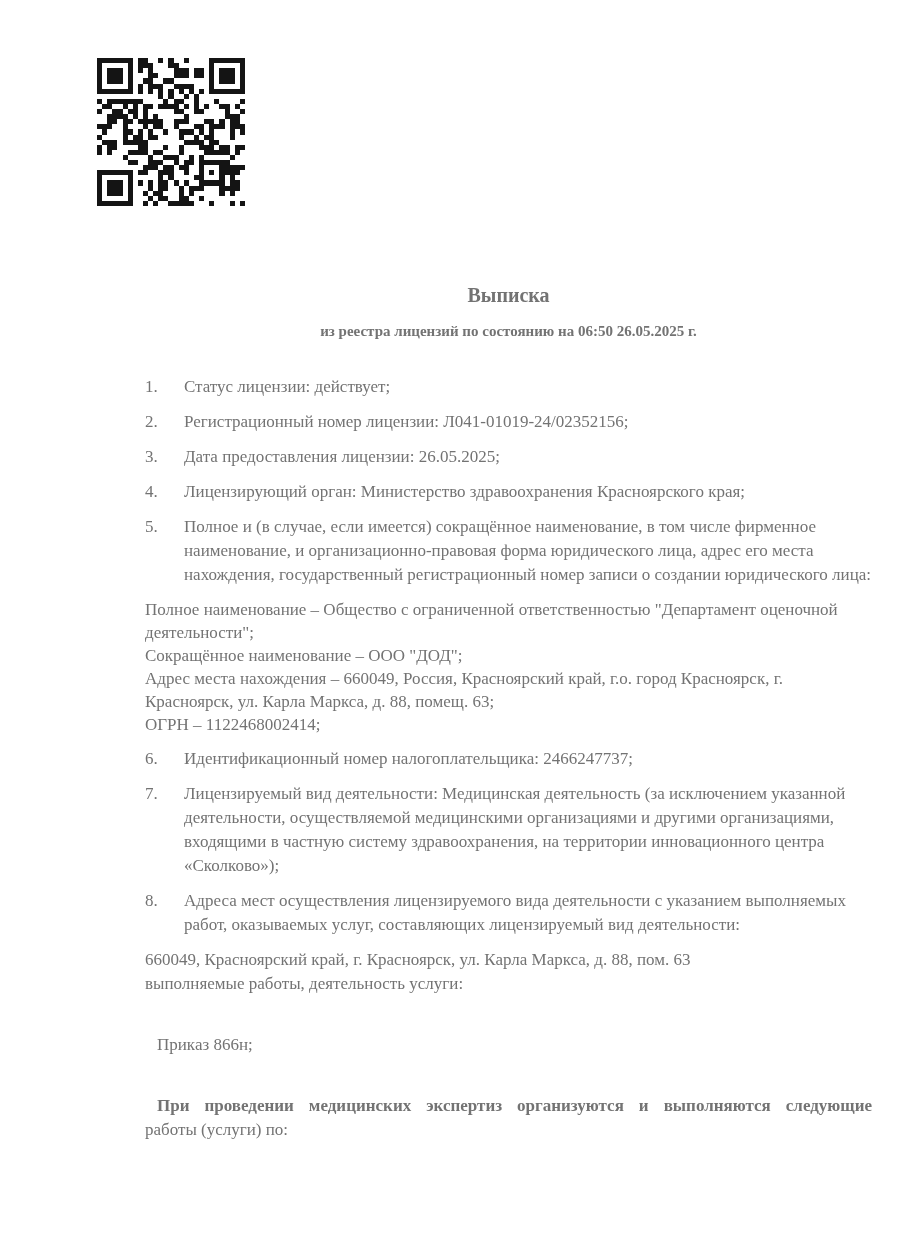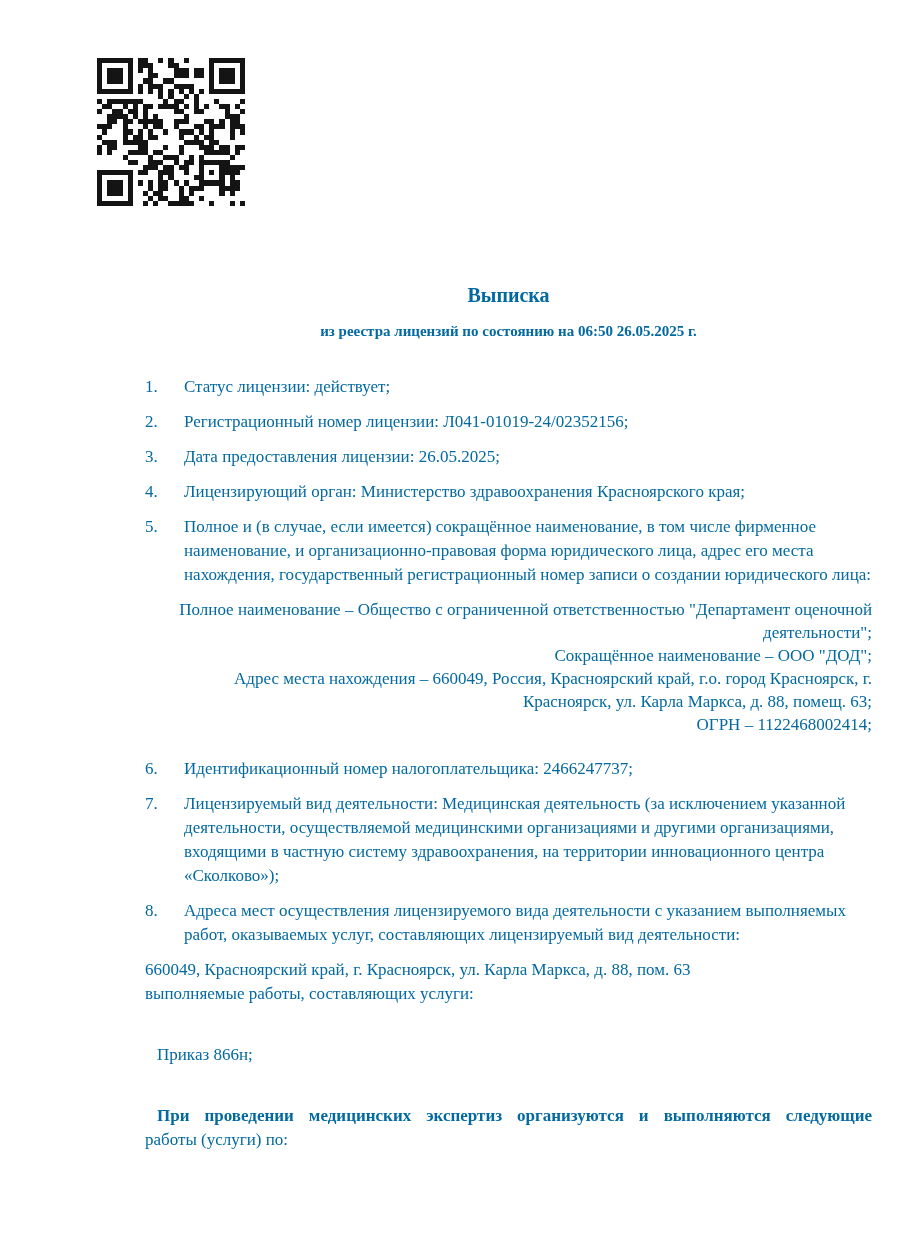--- a/index.html
+++ b/index.html
@@ -6,21 +6,21 @@
     margin: 0;
     padding: 0;
     background: #ffffff;
   }
   .page {
     position: relative;
     width: 922px;
     height: 1244px;
     background: #ffffff;
     font-family: "Liberation Serif", "DejaVu Serif", serif;
-    color: #0369a1;
+    color: #737373;
     overflow: hidden;
   }
   .qr {
     position: absolute;
     left: 97px;
     top: 58px;
     width: 148px;
     height: 148px;
   }
   .content {
@@ -52,22 +52,21 @@
   .item .num {
     width: 23px;
     flex: none;
   }
   .item .txt {
     flex: 1;
     margin-left: 16px;
   }
   .org {
     line-height: 23px;
-    margin-bottom: 21px;
-    text-align: right;
+    margin-bottom: 11px;
   }
   .addr {
     line-height: 24px;
   }
   .ind1 { padding-left: 12px; margin-top: 37px; }
   .ind2 { padding-left: 23px; }
   .just {
     text-align: justify;
     text-align-last: justify;
     font-weight: bold;
@@ -527,20 +526,20 @@
       <span class="txt">Лицензируемый вид деятельности: Медицинская деятельность (за исключением указанной деятельности, осуществляемой медицинскими организациями и другими организациями, входящими в частную систему здравоохранения, на территории инновационного центра «Сколково»);</span>
     </div>
 
     <div class="item">
       <span class="num">8.</span>
       <span class="txt">Адреса мест осуществления лицензируемого вида деятельности с указанием выполняемых работ, оказываемых услуг, составляющих лицензируемый вид деятельности:</span>
     </div>
 
     <div class="addr">
       <div>660049, Красноярский край, г. Красноярск, ул. Карла Маркса, д. 88, пом. 63</div>
-      <div>выполняемые работы, составляющих услуги:</div>
+      <div>выполняемые работы, деятельность услуги:</div>
       <div class="ind1">Приказ 866н;</div>
       <div class="ind1 just">При проведении медицинских экспертиз организуются и выполняются следующие</div>
       <div>работы (услуги) по:</div>
     </div>
 
   </div>
 </div>
 
 </body></html>

